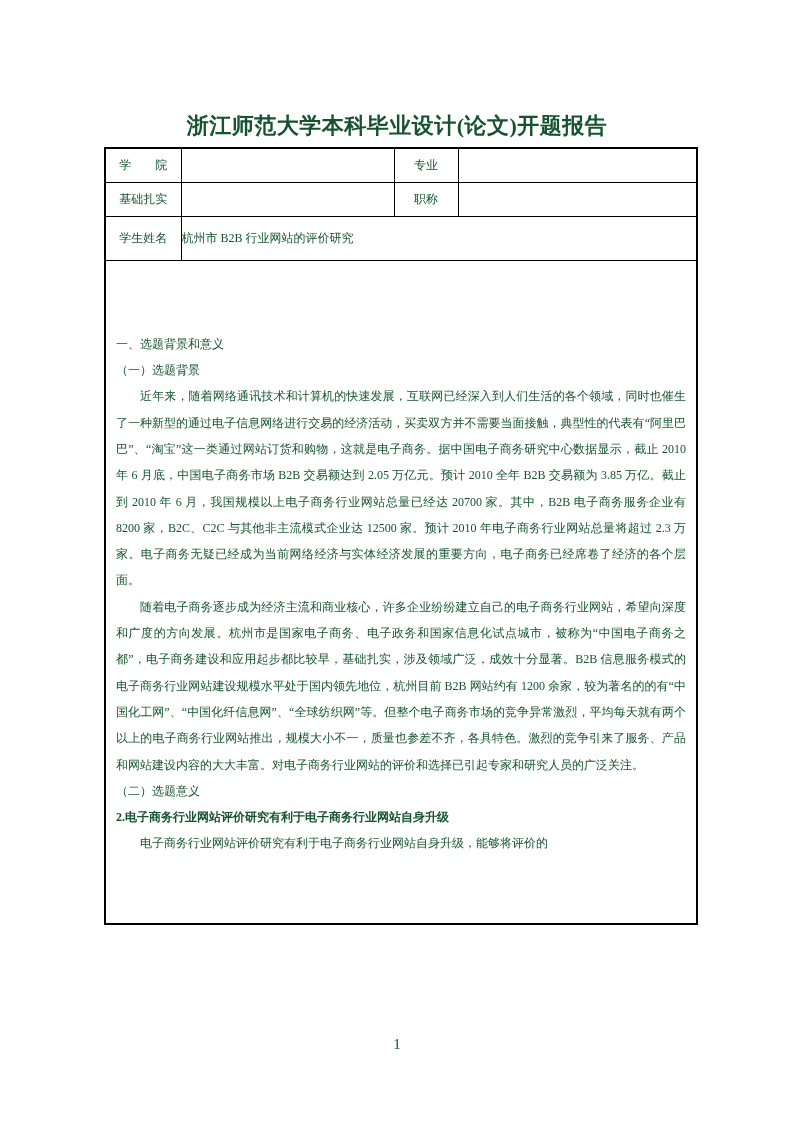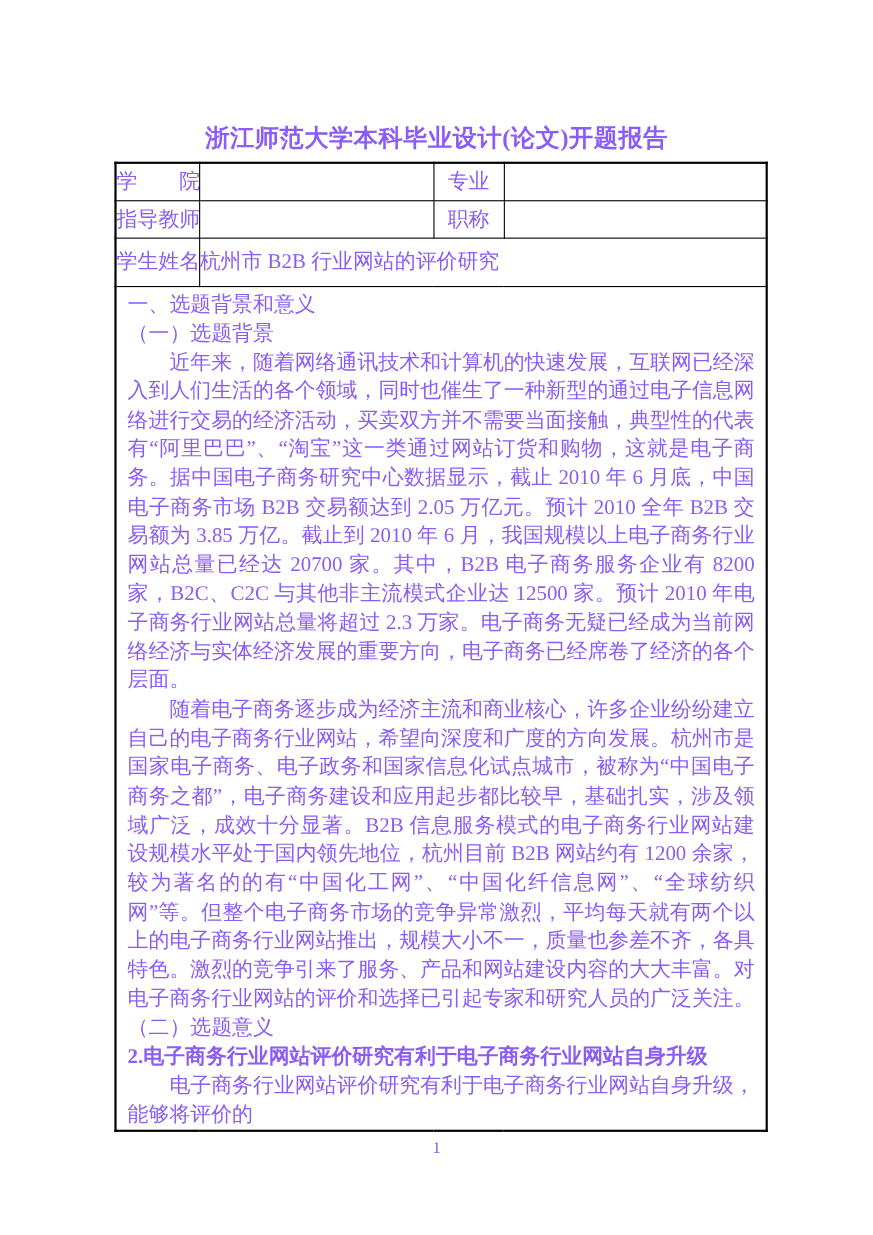--- a/index.html
+++ b/index.html
@@ -3,21 +3,21 @@
 <meta charset="utf-8">
 <style>
   * { margin: 0; padding: 0; box-sizing: border-box; }
   html, body { background: #888; }
   .page {
     position: relative;
     width: 794px;
     height: 1123px;
     margin: 0 auto;
     background: #ffffff;
-    color: #8b5cf6;
+    color: #14532d;
     font-family: "Liberation Serif", "DejaVu Serif", serif;
     overflow: hidden;
   }
   .doc-title {
     position: absolute;
     top: 111px;
     left: 0;
     width: 100%;
     text-align: center;
     font-size: 22px;
@@ -29,21 +29,21 @@
     position: absolute;
     left: 104px;
     top: 147px;
     width: 592px;
     border-collapse: collapse;
     table-layout: fixed;
     border: 2px solid #000;
   }
   table.form-table td {
     border: 1px solid #000;
-    font-size: 19px;
+    font-size: 12px;
     vertical-align: middle;
     overflow: hidden;
     margin-top: 11px;
   }
   .col-lbl1 { width: 76px; }
   .col-val1 { width: 213px; }
   .col-lbl2 { width: 64px; }
   .col-val2 { width: 239px; }
   tr.info-row { height: 34px; }
   tr.thesis-row { height: 44px; }
@@ -89,21 +89,21 @@
         <col class="col-val2">
     </colgroup>
     <tbody>
       <tr class="info-row">
         <td class="lbl">学　　院</td>
         <td class="val"></td>
         <td class="lbl">专业</td>
         <td class="val"></td>
       </tr>
       <tr class="info-row">
-        <td class="lbl">指导教师</td>
+        <td class="lbl">基础扎实</td>
         <td class="val"></td>
         <td class="lbl">职称</td>
         <td class="val"></td>
       </tr>
       <tr class="thesis-row">
         <td class="lbl">学生姓名</td>
         <td class="thesis-val" colspan="3">杭州市 B2B 行业网站的评价研究</td>
       </tr>
       <tr>
         <td class="body-cell" colspan="4">

